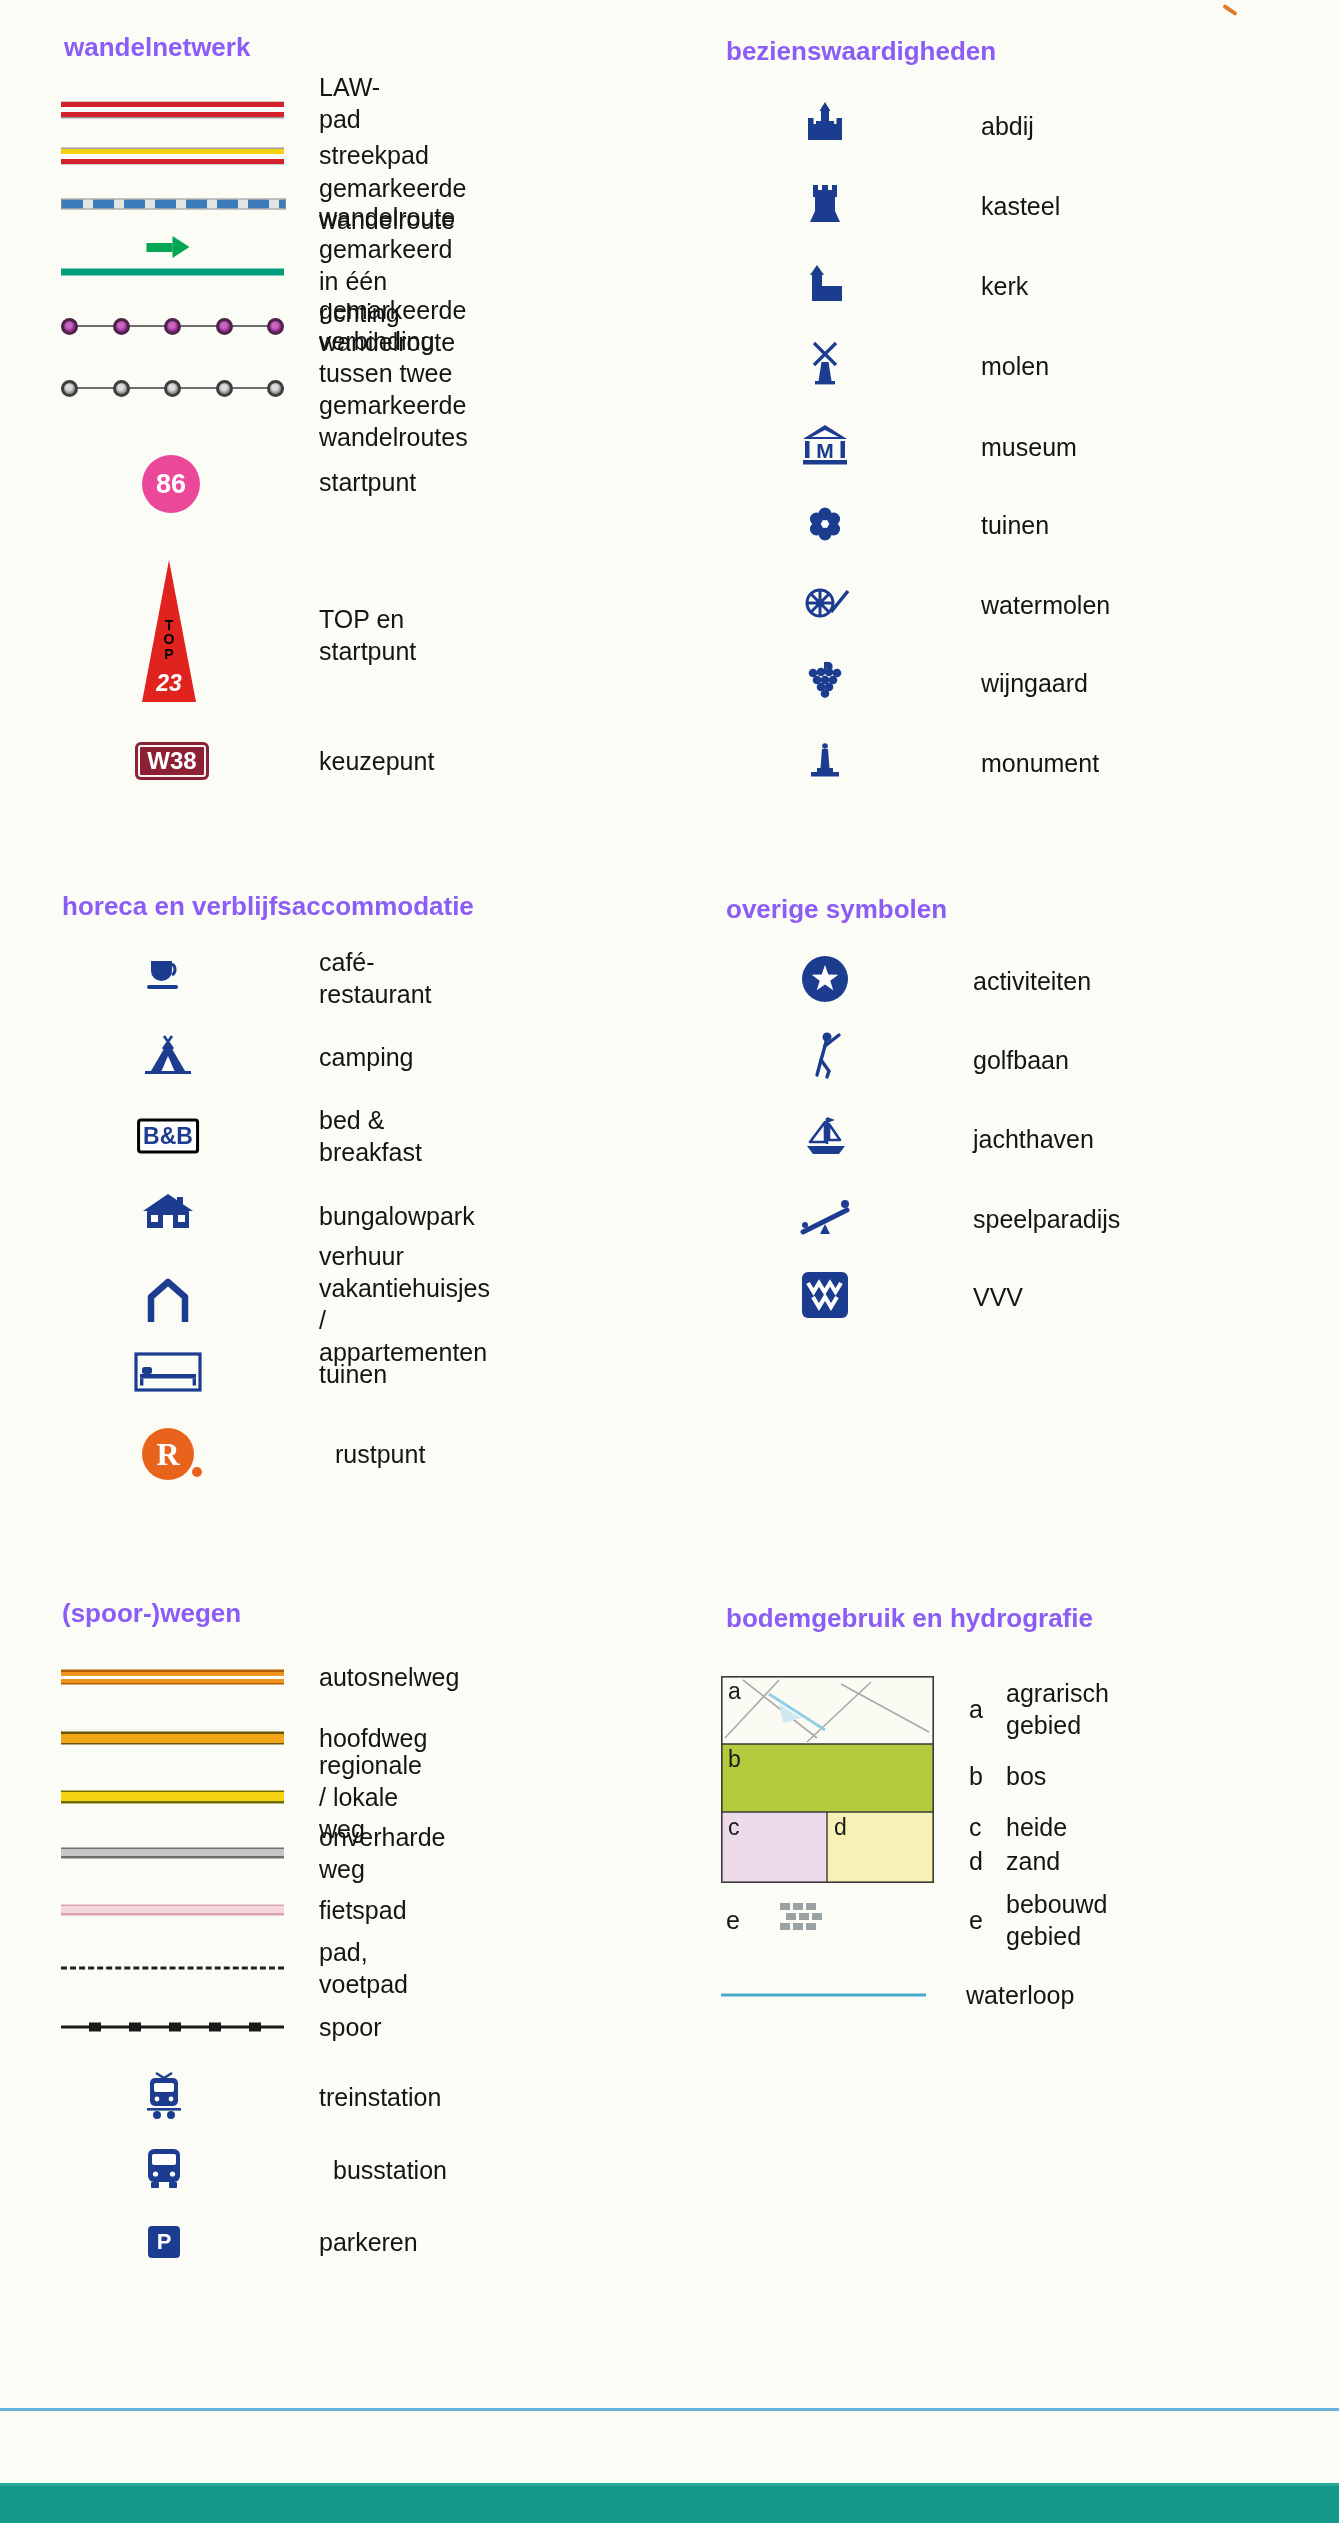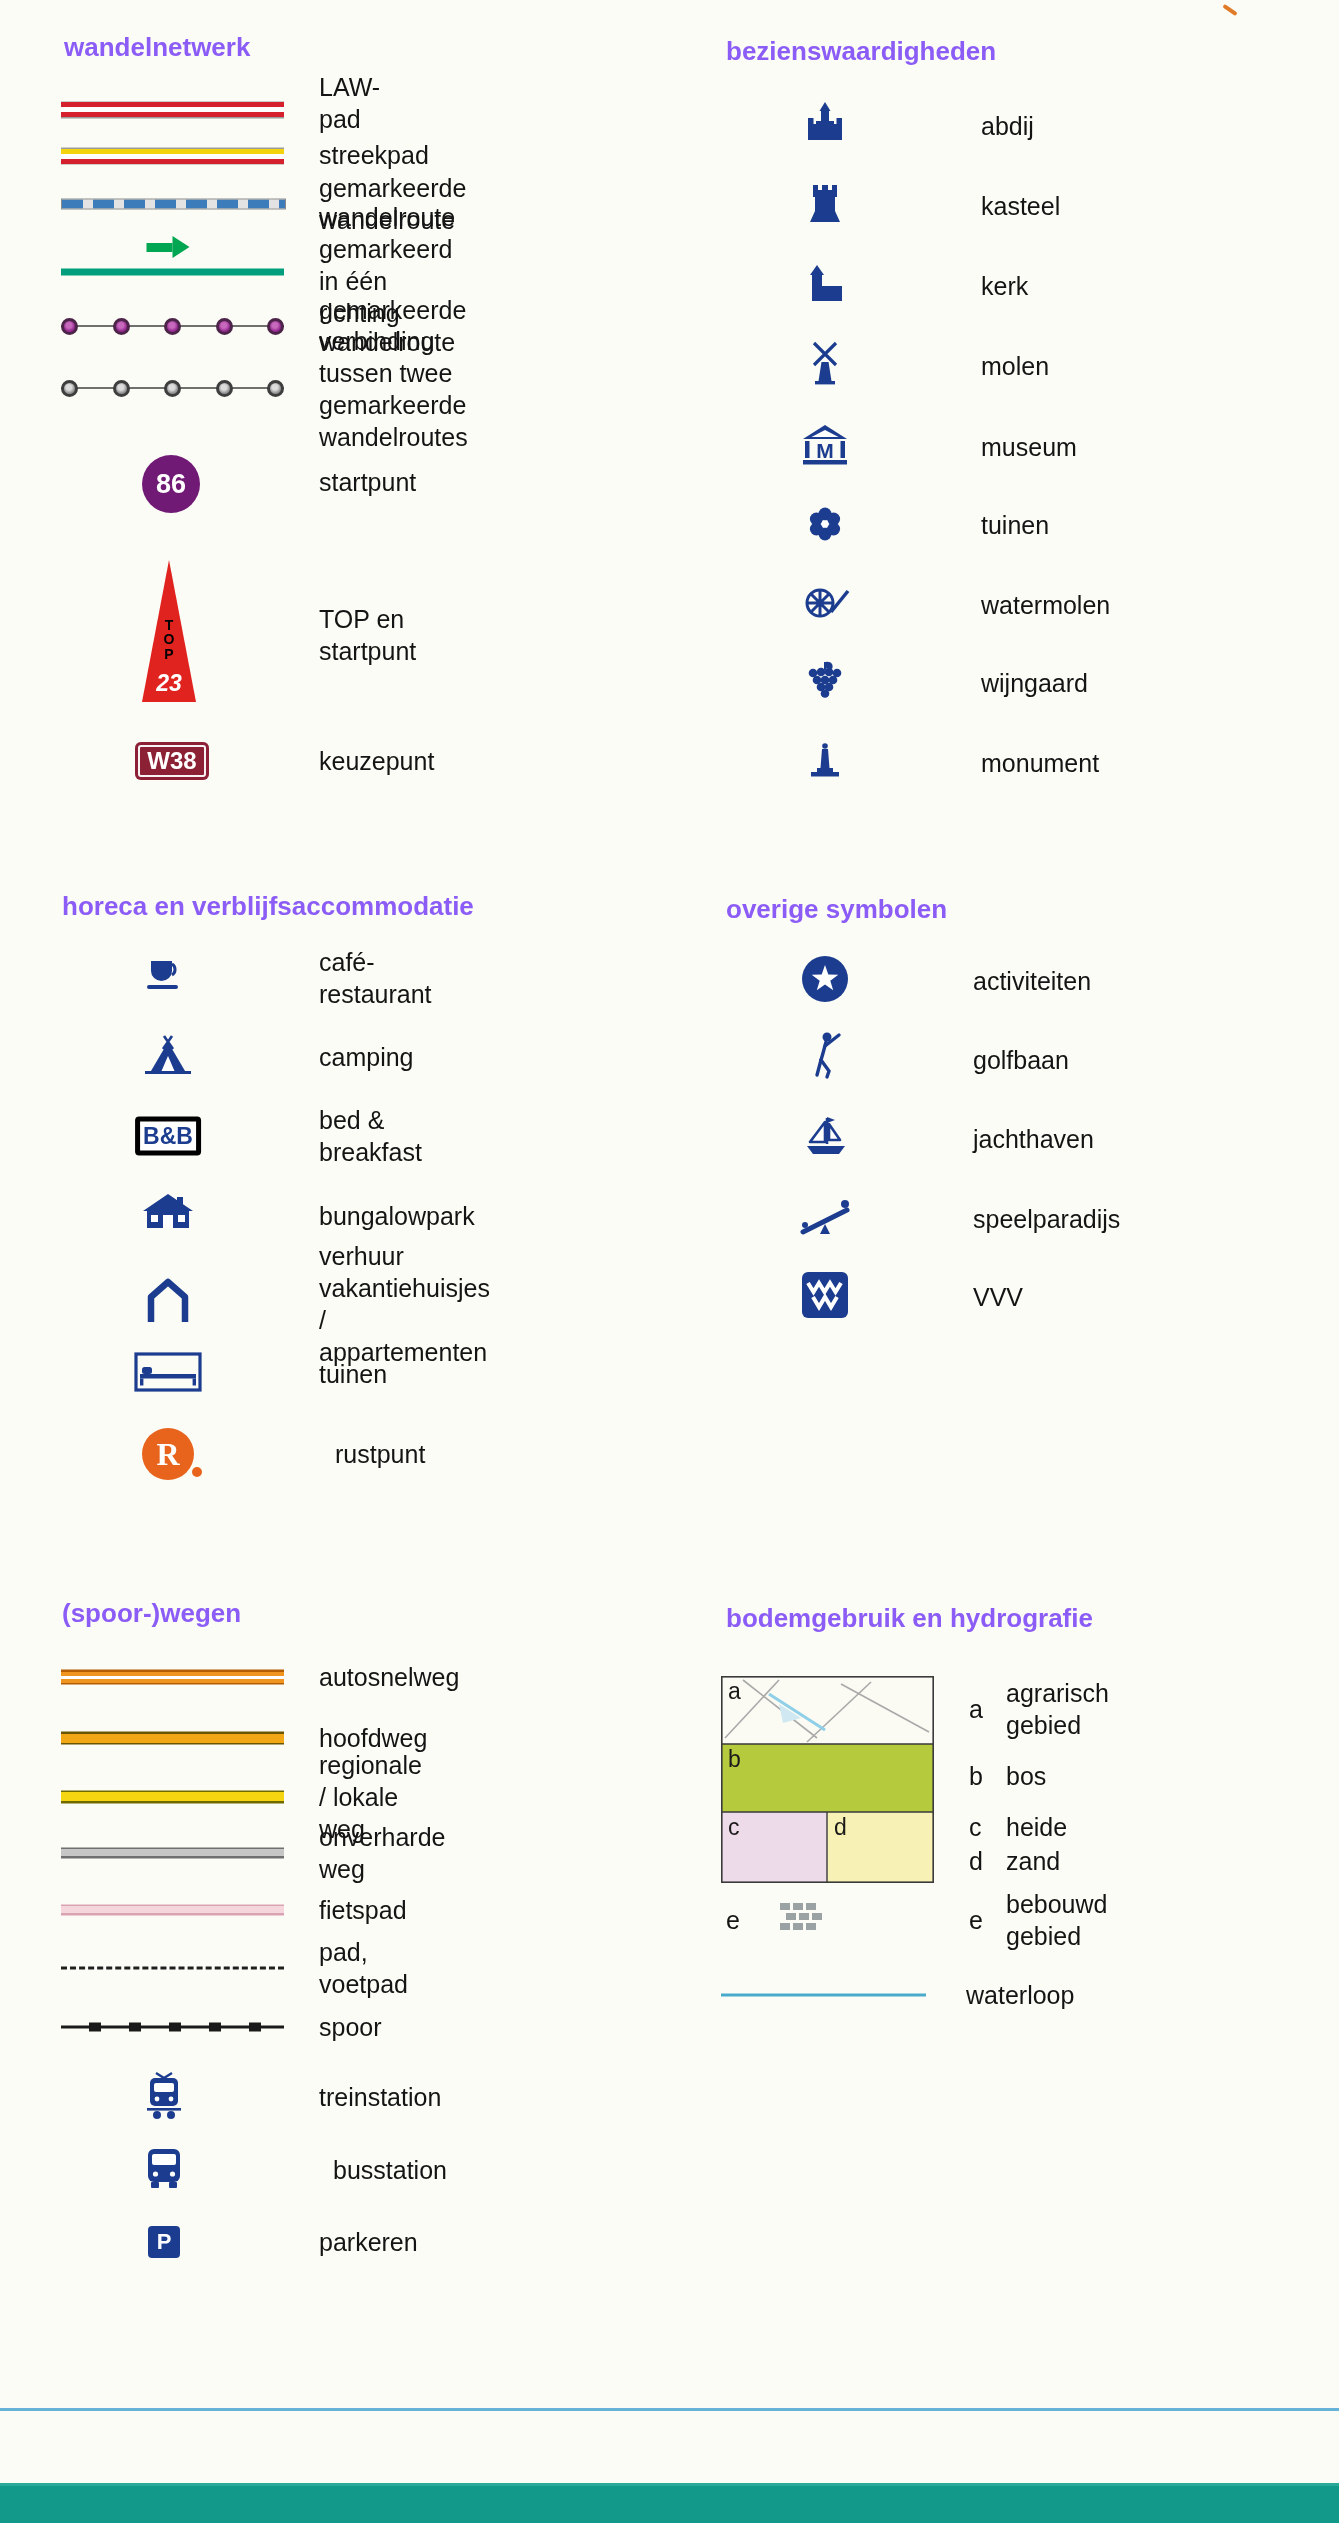--- a/index.html
+++ b/index.html
@@ -17,30 +17,30 @@
   .routeblauw{height:9px;border:1px solid #8a8a8a;background:repeating-linear-gradient(90deg,#3c7cba 0 21px,#e3e3e3 21px 31px);}
   .routegroen{height:7px;background:#009e7d;}
   .arrow{position:absolute;transform:translate(-50%,-50%);display:flex;align-items:center;}
   .arrow-shaft{width:26px;height:9px;background:#00a651;}
   .arrow-head{width:0;height:0;border-left:17px solid #00a651;border-top:11px solid transparent;border-bottom:11px solid transparent;}
   .dotsrow{height:18px;display:flex;justify-content:space-between;align-items:center;}
   .dotsrow::before{content:"";position:absolute;left:0;right:0;top:50%;height:2px;margin-top:-1px;background:#6f6f6f;}
   .dot{width:17px;height:17px;border-radius:50%;box-sizing:border-box;z-index:1;}
   .dot.p{background:radial-gradient(circle at 45% 40%,#c668bb 0 30%,#93278f 65%);border:3px solid #4d2449;}
   .dot.g{background:radial-gradient(circle at 45% 40%,#dcdcdc 0 30%,#909090 65%);border:3px solid #3e3e3e;}
-  .startpunt{width:58px;height:58px;border-radius:50%;background:#701a75;color:#fff;font-weight:bold;font-size:27px;
+  .startpunt{width:58px;height:58px;border-radius:50%;background:#ec4899;color:#fff;font-weight:bold;font-size:27px;
              display:flex;align-items:center;justify-content:center;}
   .topmark{width:54px;height:142px;background:#e0231f;clip-path:polygon(50% 0,100% 100%,0 100%);
            display:flex;flex-direction:column;align-items:center;justify-content:flex-end;}
   .topletters{width:13px;word-break:break-all;line-height:1.02;font-size:14px;font-weight:bold;color:#000000;text-align:center;margin-bottom:9px;}
   .topnum{font-size:23px;font-weight:bold;color:#fff;margin-bottom:5px;font-style:italic;}
   .keuzepunt{min-width:74px;height:38px;background:#8c2135;border-radius:6px;color:#fff;font-weight:bold;font-size:24px;
              display:flex;align-items:center;justify-content:center;box-shadow:inset 0 0 0 3px #8c2135,inset 0 0 0 5px rgba(255,255,255,.95);}
   
-  .bnb{border:5px solid #000000;border-radius:4px;padding:1px 3px;color:#1c3d8f;font-weight:bold;font-size:23px;background:#fff;white-space:nowrap;}
+  .bnb{border:3px solid #000000;border-radius:4px;padding:1px 3px;color:#1c3d8f;font-weight:bold;font-size:23px;background:#fff;white-space:nowrap;}
   .rustpunt{width:52px;height:52px;border-radius:50%;background:#e8641c;color:#fff;display:flex;align-items:center;justify-content:center;
             font-family:"Liberation Serif",serif;font-weight:bold;font-size:32px;position:relative;}
   .rp-dot{position:absolute;right:-8px;bottom:3px;width:10px;height:10px;border-radius:50%;background:#e8641c;}
   
   .autosnelweg{height:15px;background:linear-gradient(#b35c00 0 2px,#ef941e 2px 6px,#ffffff 6px 9px,#ef941e 9px 13px,#b35c00 13px 15px);}
   .hoofdweg{height:13px;background:linear-gradient(#6b5500 0 2px,#f2a816 2px 11px,#6b5500 11px 13px);}
   .regionale{height:13px;background:linear-gradient(#6f6a00 0 2px,#f5d511 2px 11px,#6f6a00 11px 13px);}
   .onverhard{height:11px;background:linear-gradient(#6f6f6f 0 2px,#c6c6c6 2px 9px,#6f6f6f 9px 11px);}
   .fietspadln{height:11px;background:linear-gradient(#d9a3b3 0 2px,#f5d6dd 2px 9px,#d9a3b3 9px 11px);}
   .padln{height:0;border-top:3px dashed #1f1f1f;}

